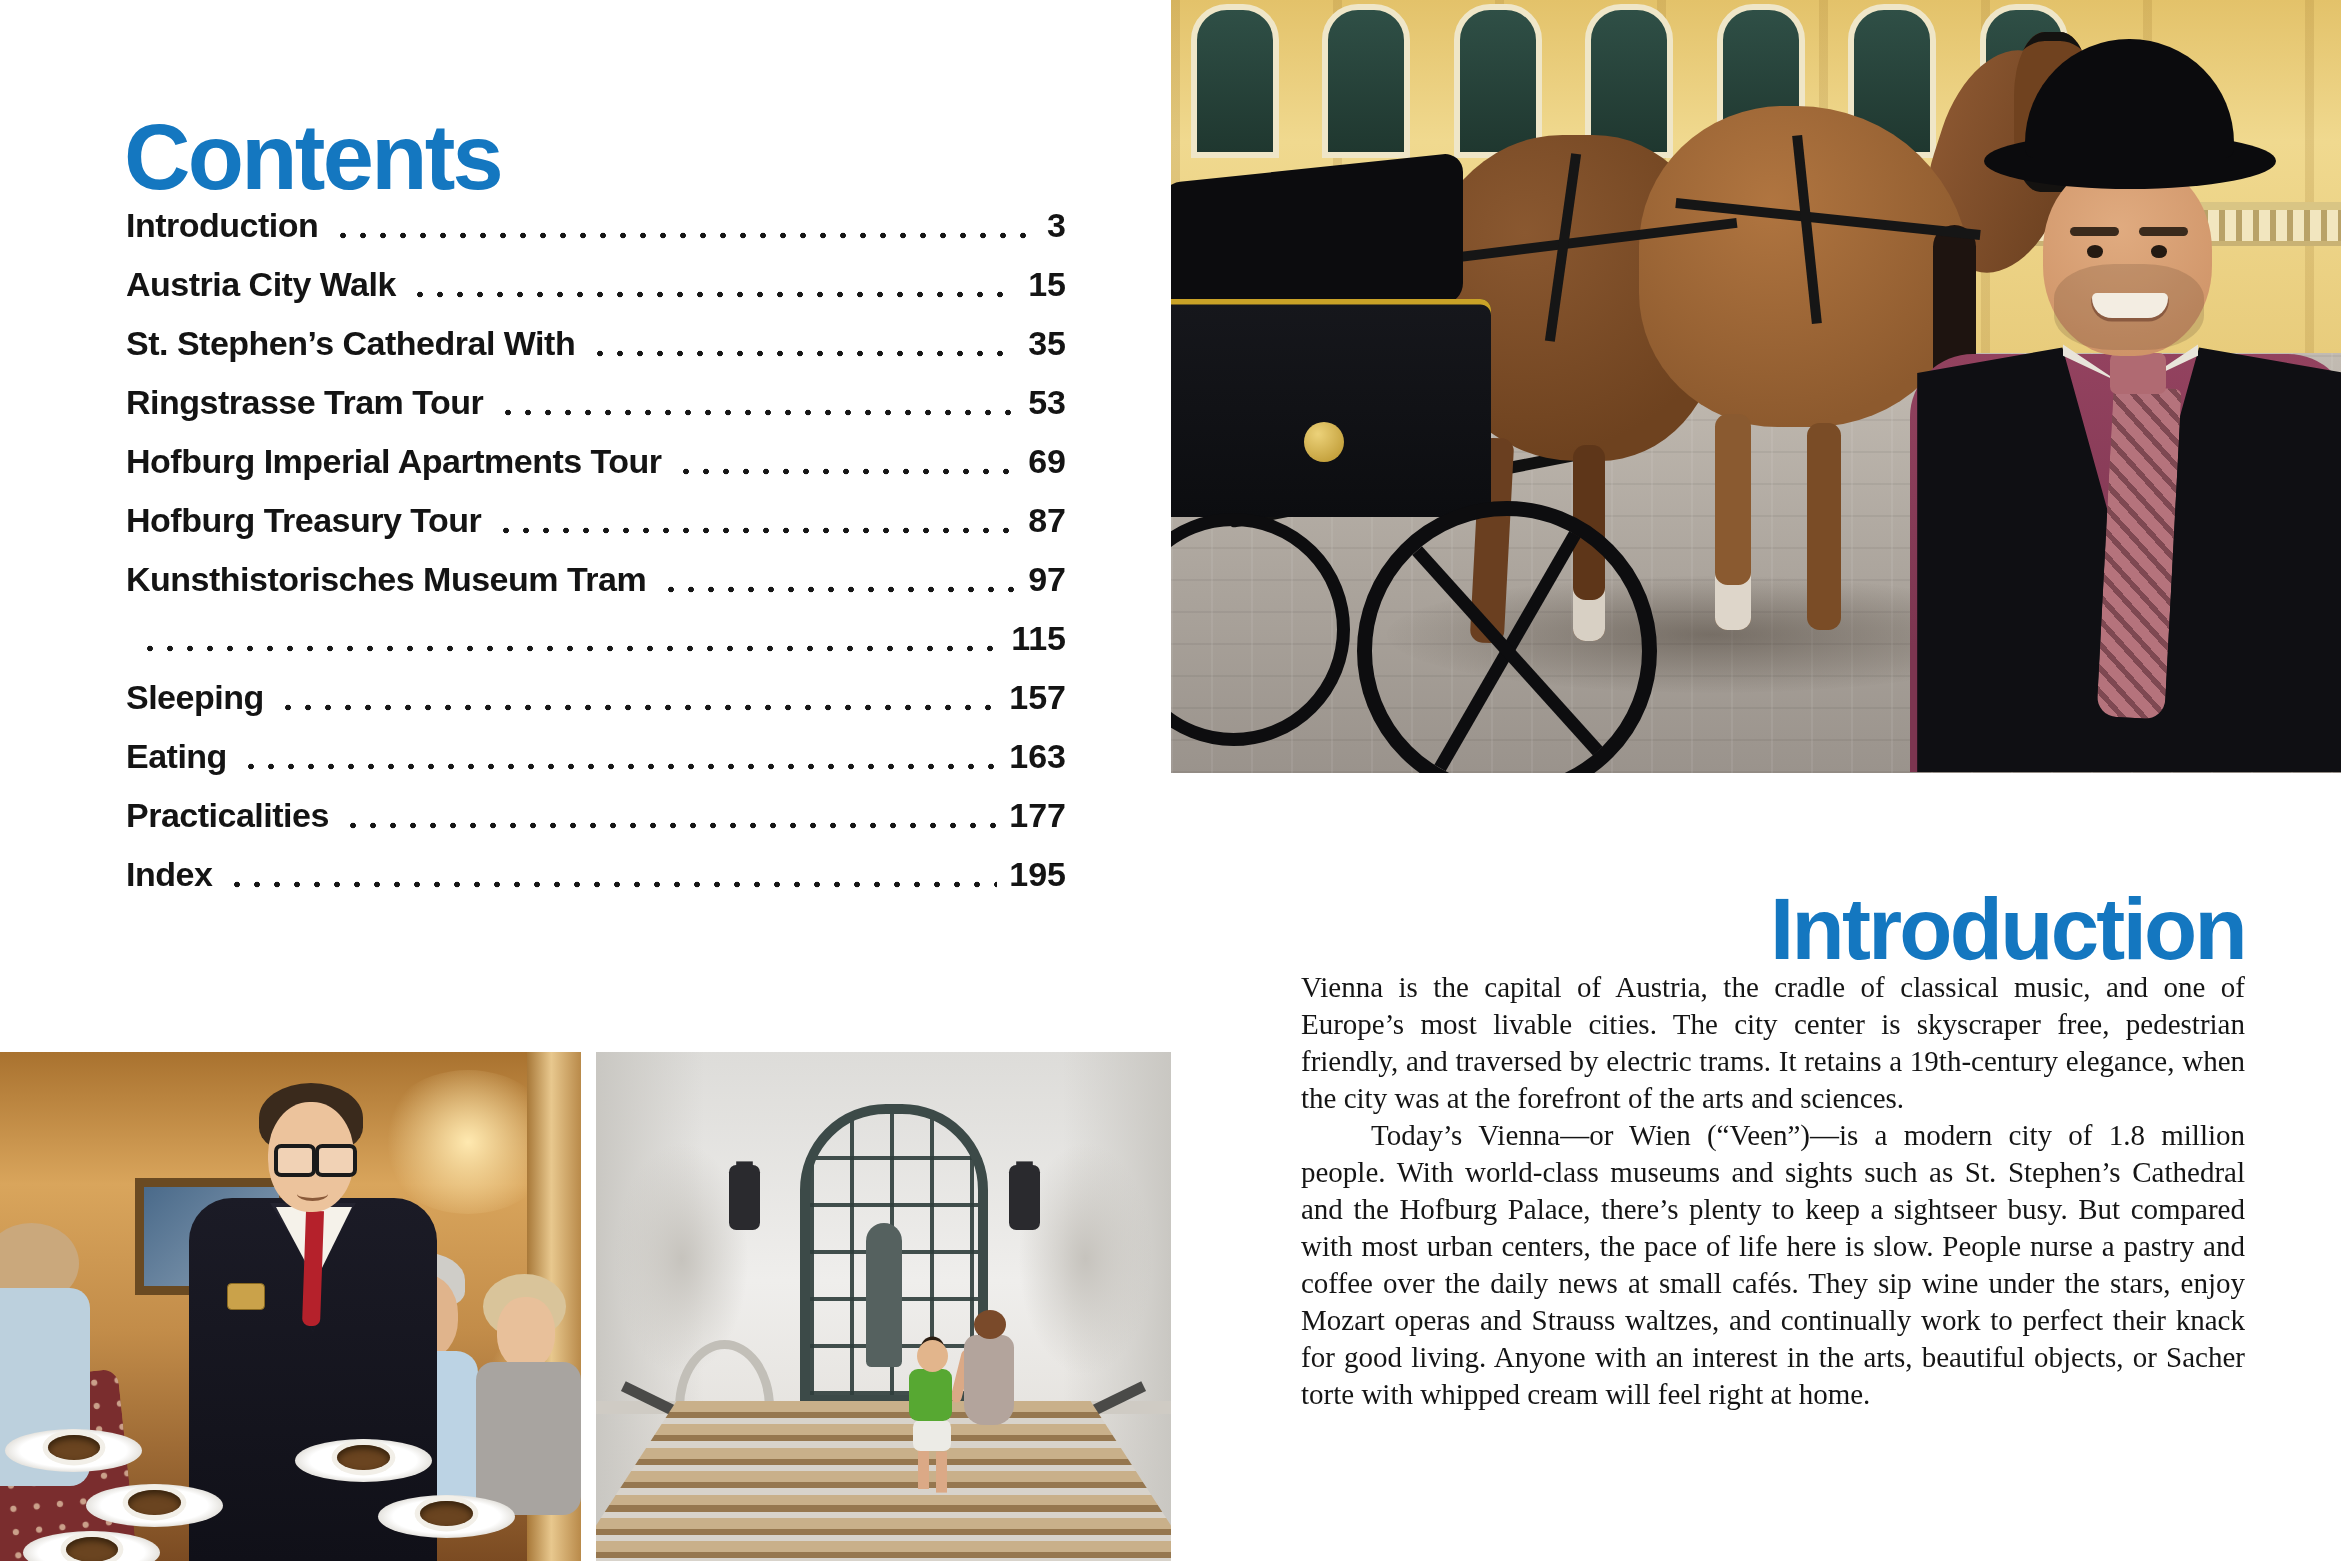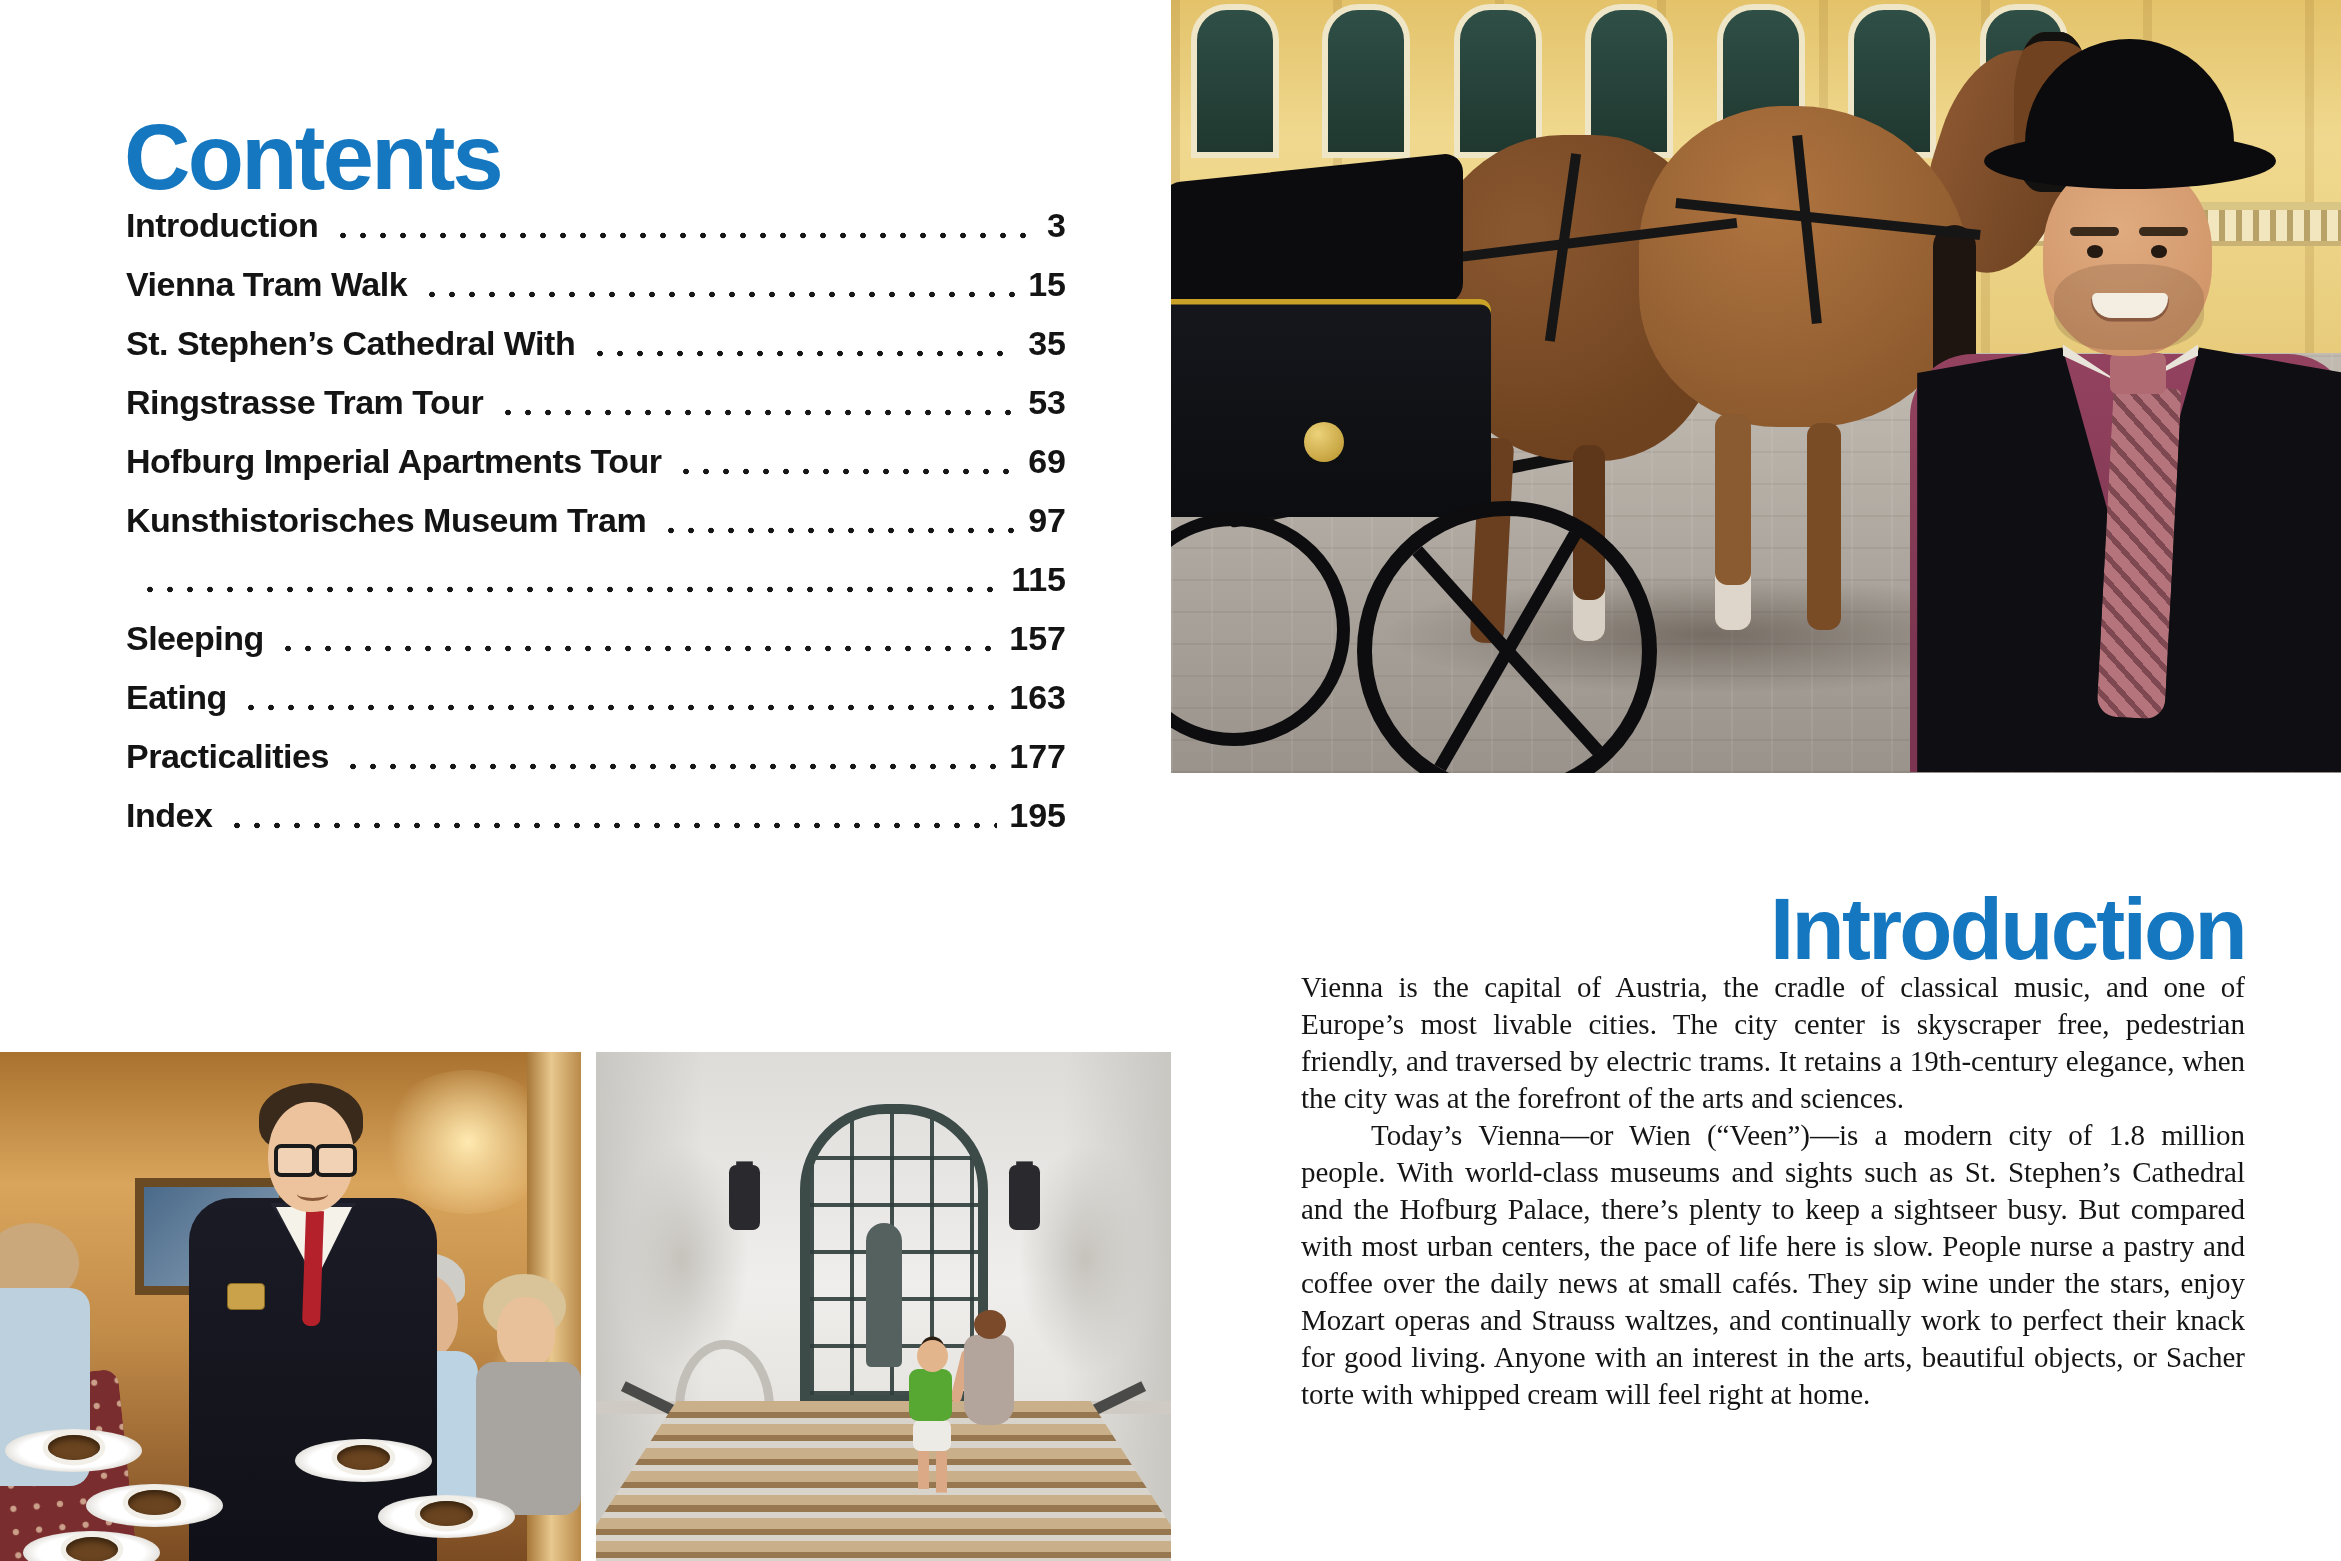--- a/index.html
+++ b/index.html
@@ -192,21 +192,21 @@
 
   <div class="toc">
 
       <div class="toc-row">
         <span class="toc-label">Introduction</span>
         <span class="toc-dots"></span>
         <span class="toc-page">3</span>
       </div>
 
       <div class="toc-row">
-        <span class="toc-label">Vienna Tram Walk</span>
+        <span class="toc-label">Austria City Walk</span>
         <span class="toc-dots"></span>
         <span class="toc-page">15</span>
       </div>
 
       <div class="toc-row">
         <span class="toc-label">St. Stephen’s Cathedral With</span>
         <span class="toc-dots"></span>
         <span class="toc-page">35</span>
       </div>
 
@@ -215,20 +215,25 @@
         <span class="toc-dots"></span>
         <span class="toc-page">53</span>
       </div>
 
       <div class="toc-row">
         <span class="toc-label">Hofburg Imperial Apartments Tour</span>
         <span class="toc-dots"></span>
         <span class="toc-page">69</span>
       </div>
 
+      <div class="toc-row">
+        <span class="toc-label">Hofburg Treasury Tour</span>
+        <span class="toc-dots"></span>
+        <span class="toc-page">87</span>
+      </div>
 
       <div class="toc-row">
         <span class="toc-label">Kunsthistorisches Museum Tram</span>
         <span class="toc-dots"></span>
         <span class="toc-page">97</span>
       </div>
 
       <div class="toc-row">
         <span class="toc-dots"></span>
         <span class="toc-page">115</span>

